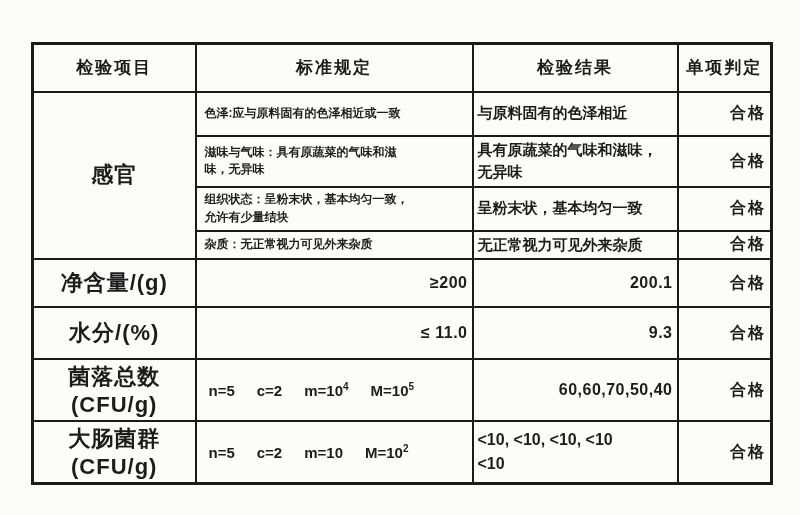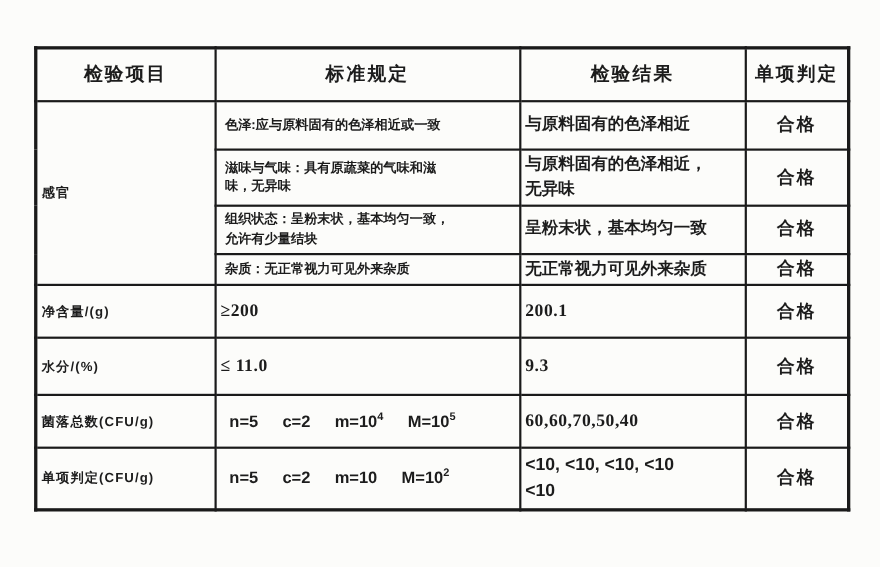--- a/index.html
+++ b/index.html
@@ -43,40 +43,40 @@
   tr.h-net{height:48px;margin-top:36px;}
   tr.h-moist{height:52px;border-radius:12px;}
   tr.h-tpc{height:48px;}
   tr.h-coli{height:56px;}
 
   th.hdr-cell{
     font-size:17px;font-weight:700;
     text-align:center;letter-spacing:2px;
   }
   td.item-cell{
-    font-size:12px;font-weight:700;
-    text-align:left;letter-spacing:1px;
+    font-size:22px;font-weight:700;
+    text-align:center;letter-spacing:1px;
   }
   td.std-cell{
     font-size:12px;font-weight:600;
     text-align:left;padding-left:8px;padding-right:5px;
     line-height:1.45;
   }
   td.std-cell .ln{display:block;}
   td.res-cell{
     font-size:15px;font-weight:600;
     text-align:left;line-height:1.5;
   }
   td.res-cell .ln{display:block;}
   td.num-std,td.num-res{
-    font-size:16px;font-weight:600;text-align:left;letter-spacing:0.5px;font-family:Liberation Serif, serif;
+    font-size:16px;font-weight:600;text-align:right;letter-spacing:0.5px;
   }
   td.verdict-cell{
     font-size:16px;font-weight:600;
-    text-align:center;letter-spacing:2px;
+    text-align:right;letter-spacing:2px;
   }
   td.micro-std{
     font-size:15px;font-weight:600;text-align:left;padding-left:12px;
   }
   td.micro-std .seg{margin-right:22px;white-space:nowrap;}
   td.micro-std .seg:last-child{margin-right:0;}
   sup{font-size:10px;line-height:0;vertical-align:super;}
 </style>
 </head>
 <body>
@@ -108,21 +108,21 @@
       </td>
       <td class="verdict-cell">合格</td>
     </tr>
 
     <tr class="h-s2">
       <td class="std-cell">
         <span class="ln">滋味与气味：具有原蔬菜的气味和滋</span>
         <span class="ln">味，无异味</span>
       </td>
       <td class="res-cell">
-        <span class="ln">与原料固有的色泽相近，</span>
+        <span class="ln">具有原蔬菜的气味和滋味，</span>
         <span class="ln">无异味</span>
       </td>
       <td class="verdict-cell">合格</td>
     </tr>
 
     <tr class="h-s3">
       <td class="std-cell">
         <span class="ln">组织状态：呈粉末状，基本均匀一致，</span>
         <span class="ln">允许有少量结块</span>
       </td>
@@ -159,21 +159,21 @@
     <tr class="h-tpc">
       <td class="item-cell">菌落总数(CFU/g)</td>
       <td class="micro-std">
         <span class="seg">n=5</span><span class="seg">c=2</span><span class="seg"><span>m=10</span><sup>4</sup></span><span class="seg"><span>M=10</span><sup>5</sup></span>
       </td>
       <td class="num-res">60,60,70,50,40</td>
       <td class="verdict-cell">合格</td>
     </tr>
 
     <tr class="h-coli">
-      <td class="item-cell">单项判定(CFU/g)</td>
+      <td class="item-cell">大肠菌群(CFU/g)</td>
       <td class="micro-std">
         <span class="seg">n=5</span><span class="seg">c=2</span><span class="seg">m=10</span><span class="seg"><span>M=10</span><sup>2</sup></span>
       </td>
       <td class="res-cell" style="font-size:16px;">
         <span class="ln">&lt;10, &lt;10, &lt;10, &lt;10</span>
         <span class="ln">&lt;10</span>
       </td>
       <td class="verdict-cell">合格</td>
     </tr>
   </tbody>

